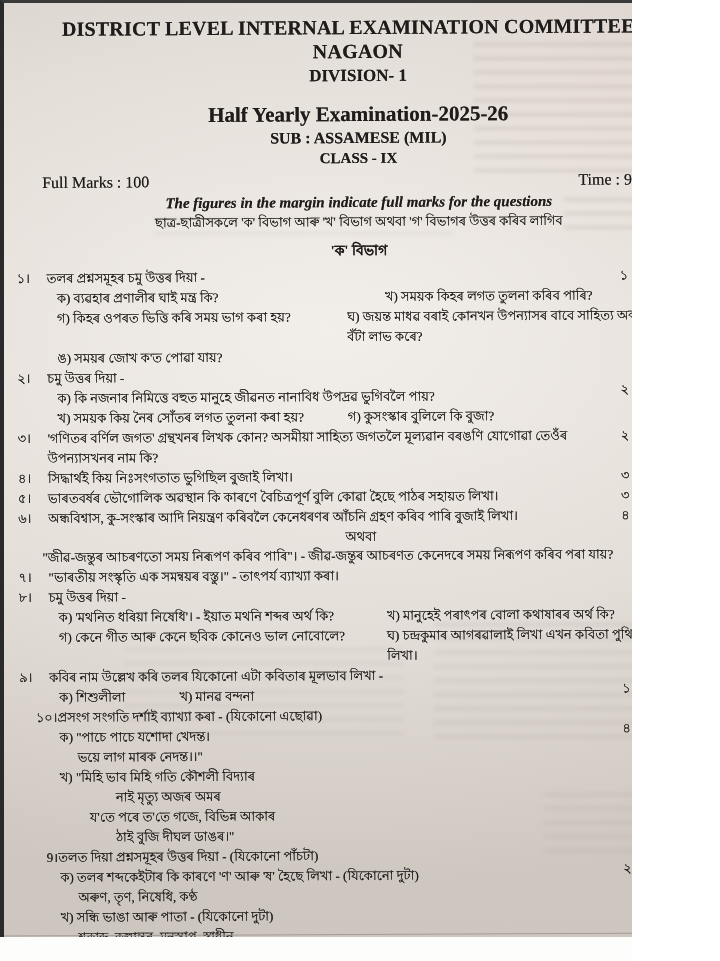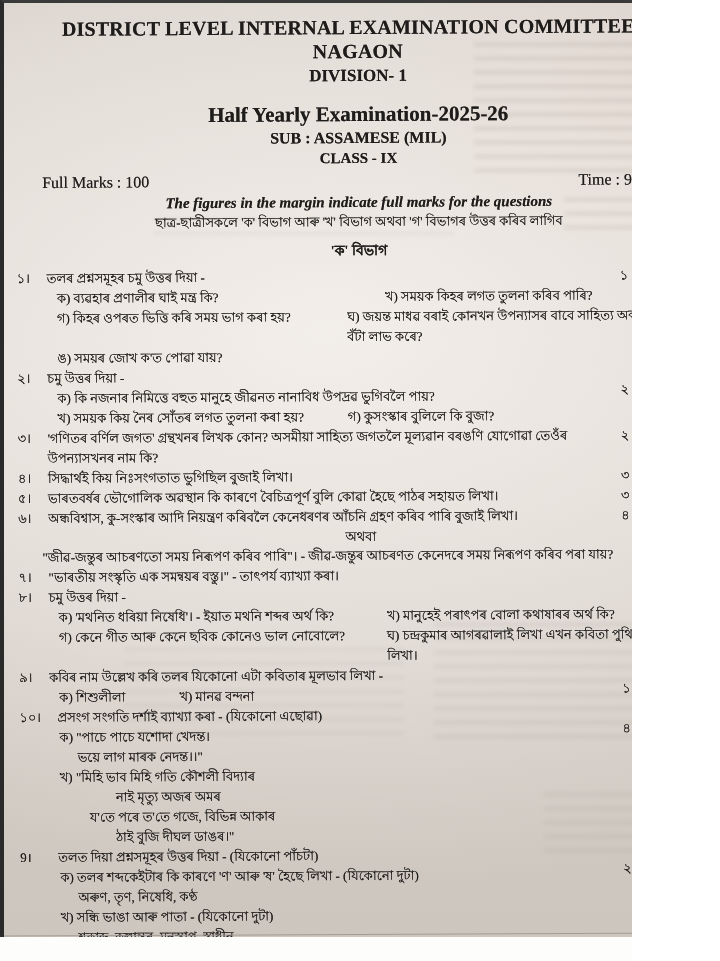--- a/index.html
+++ b/index.html
@@ -43,21 +43,21 @@
   .cls{font-weight:bold;font-size:15px;line-height:19px;margin-top:1px;}
   .fmrow{display:flex;justify-content:space-between;font-size:16px;line-height:20px;margin-top:3px;padding:0 26px 0 26px;}
   .note-en{font-style:italic;font-weight:bold;font-size:15px;line-height:19px;margin-top:2px;}
   .as{font-family:"Liberation Serif", serif;}
   .note-as{font-size:13px;line-height:18px;margin-top:1px;}
   .section{font-weight:bold;font-size:14px;line-height:18px;margin-top:11px;}
   .section span{}
   .qrow{position:relative;display:flex;font-size:13px;line-height:20px;padding-right:84px;}
   .qrow.first{margin-top:7px;}
   .qno{width:30px;flex-shrink:0;}
-  .qno.wide{width:38px;}
+  .qno.wide{width:38px;text-align:right;}
   .qtext{flex:1;}
   .qmk{position:absolute;right:6px;top:0;width:76px;white-space:nowrap;}
   .qmk.up{transform:translateY(-6px);margin-top:20px;}
   .subrow{display:flex;font-size:13px;line-height:20px;padding-left:40px;padding-right:14px;}
   .sR{flex:1;}
   .w52{width:52%;flex-shrink:0;}
   .w46{width:46%;flex-shrink:0;}
   .indent1{padding-left:40px;font-size:13px;line-height:20px;}
   .indent2{padding-left:58px;font-size:13px;line-height:20px;}
   .or{font-size:13px;line-height:19px;}

